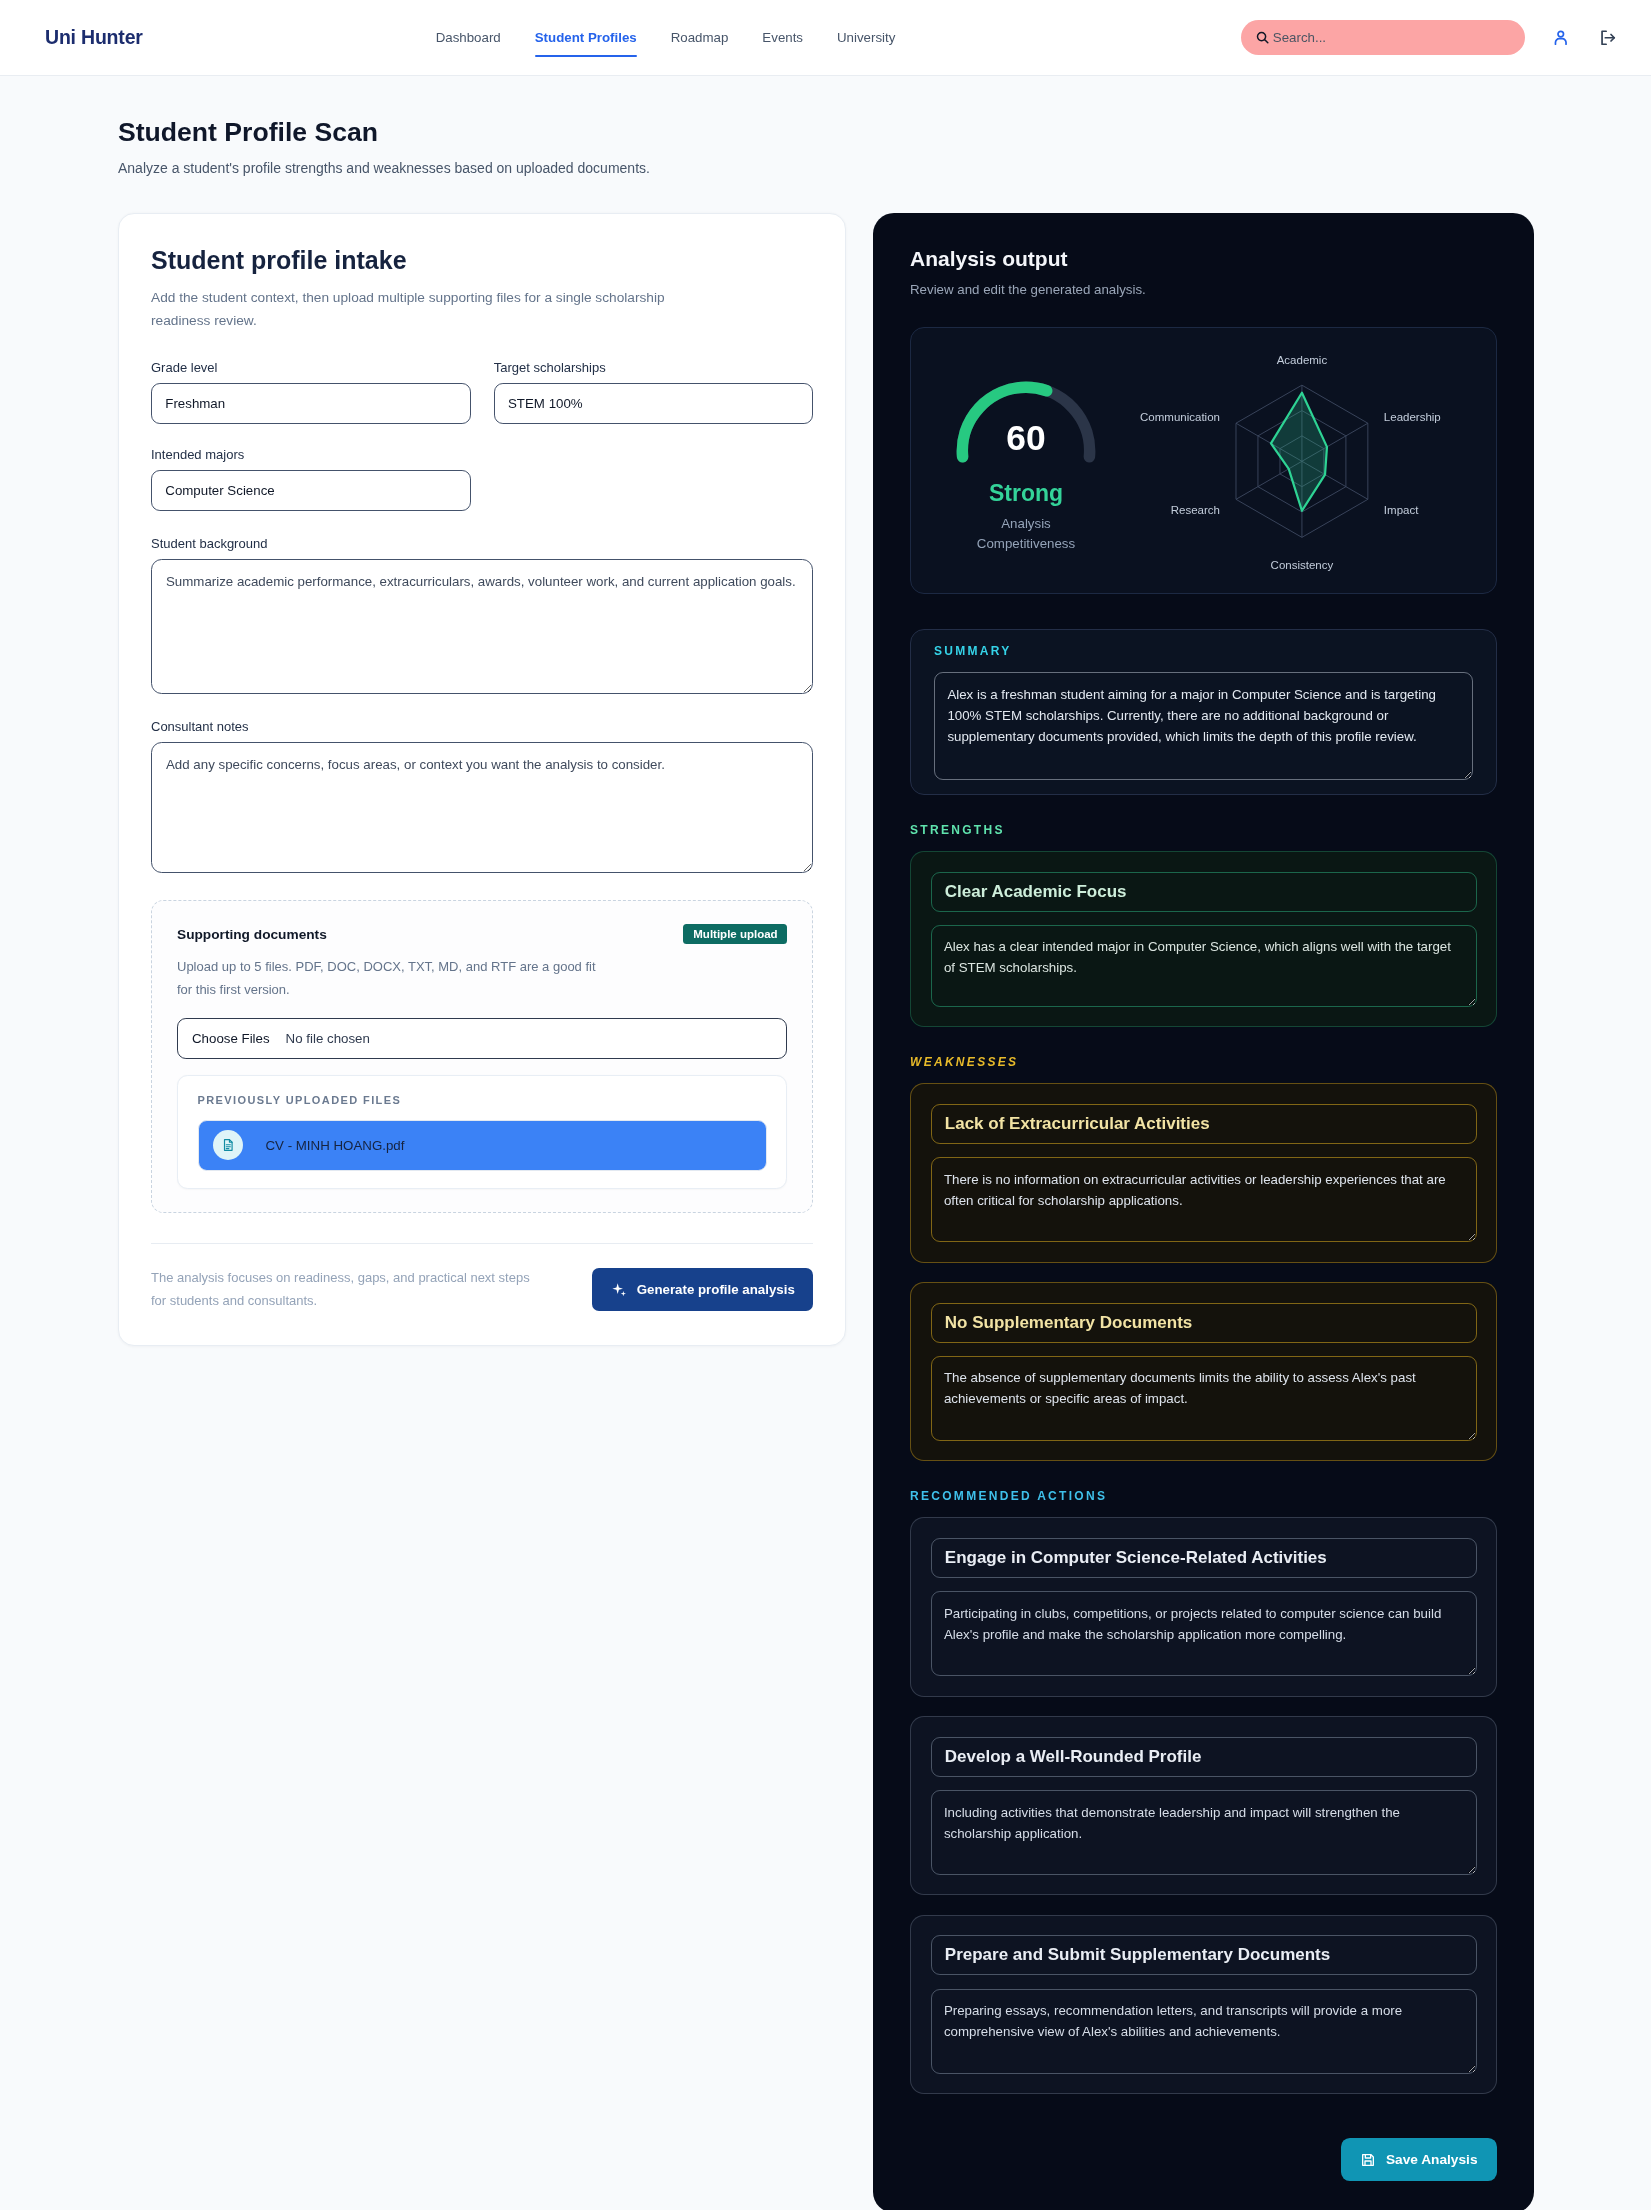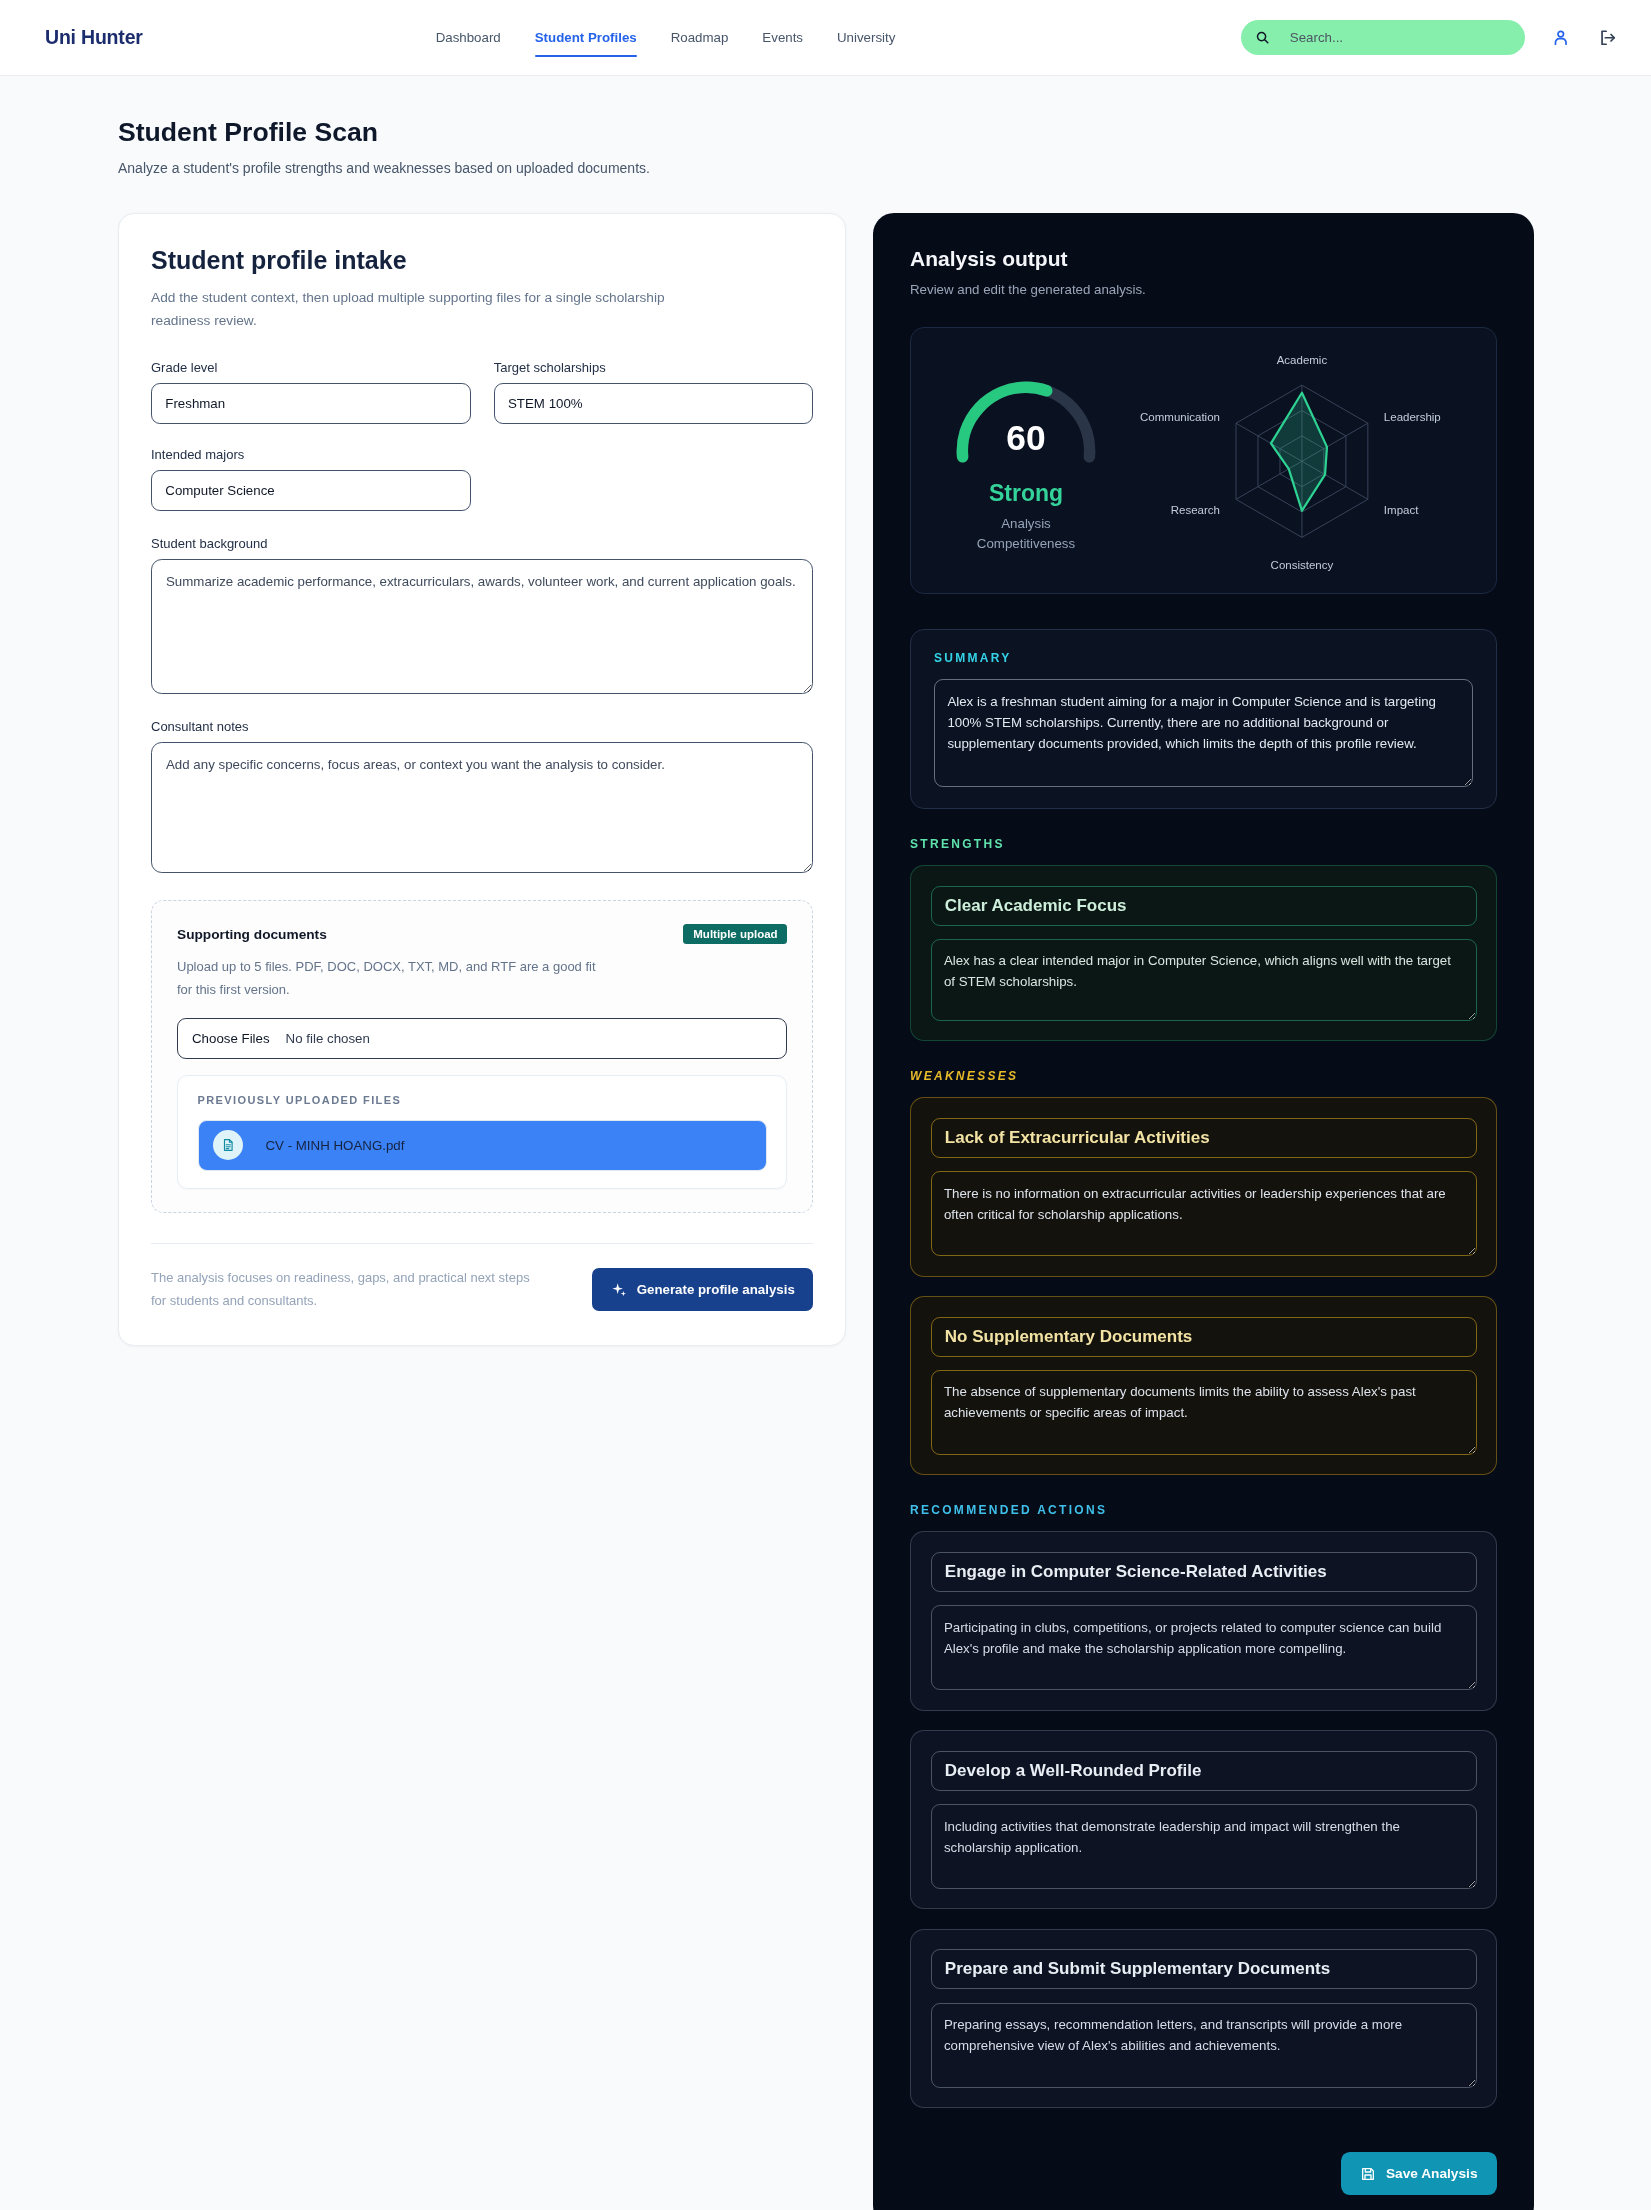--- a/index.html
+++ b/index.html
@@ -19,22 +19,22 @@
   .logo { font-size: 19.5px; font-weight: 700; color: #1c2d6e; letter-spacing: -0.2px; margin-left: 10px; }
   .nav { margin-left: 293px; display: flex; gap: 34px; align-items: center; }
   .nav-item { font-size: 13.3px; color: #475569; cursor: pointer; position: relative; padding: 8.9px 0; }
   .nav-item.active { color: #2563eb; font-weight: 700; }
   .nav-item.active::after {
     content: ""; position: absolute; left: 0; right: 0; bottom: -3.5px;
     height: 2.7px; background: #2563eb; border-radius: 1.8px;
   }
   .top-right { margin-left: auto; display: flex; align-items: center; gap: 26.6px; }
   .search-pill {
-    width: 284px; height: 35px; background: #86efac; border-radius: 17.7px;
-    display: flex; align-items: center; padding: 8px 14px; gap: 20px;
+    width: 284px; height: 35px; background: #fca5a5; border-radius: 17.7px;
+    display: flex; align-items: center; padding: 8px 14px; gap: 3px;
   }
   .search-pill input {
     border: none; background: transparent; outline: none; font-size: 13.3px;
     color: #334155; width: 100%; font-family: "Liberation Sans", sans-serif;
   }
   .search-pill input::placeholder { color: #4b5563; }
   .icon-btn { display: flex; align-items: center; cursor: pointer; }
 
   
   .main { padding: 0 118px 35px; }
@@ -117,21 +117,21 @@
   .chart-card {
     margin-top: 30px; background: #0a1120; border: 0.9px solid #1c2943; border-radius: 14px;
     padding: 19.5px 21px; display: flex; align-items: center; min-height: 232px;
   }
   .gauge-block { width: 213px; text-align: center; }
   .gauge-strong { margin-top: 5.3px; font-size: 23px; font-weight: 700; color: #34d399; }
   .gauge-caption { margin: 7px auto 0; font-size: 13.3px; line-height: 1.55; color: #94a3b8; width: 133px; }
   .radar-block { flex: 1; display: flex; justify-content: center; }
 
   .summary-card {
-    margin-top: 35px; background: #0b1322; border: 0.9px solid #232e47; border-radius: 14px; padding: 21px 23px;
+    margin-top: 35px; background: #0b1322; border: 0.9px solid #232e47; border-radius: 14px; padding: 14px 23px;
   }
   .sec-label { font-size: 12px; font-weight: 700; letter-spacing: 2.3px; }
   .lbl-summary { color: #35d3e8; }
   .lbl-strengths { color: #5fe3ad; margin-top: 28px; }
   .lbl-weaknesses { color: #e7ba2a; margin-top: 28px; font-style: italic; }
   .lbl-actions { color: #3fc0ea; margin-top: 28px; }
 
   .d-area {
     width: 100%; background: transparent; border-radius: 8.9px; padding: 10.6px 12.4px;
     font-size: 13.3px; line-height: 1.58; color: #e2e8f0; resize: vertical; display: block;

